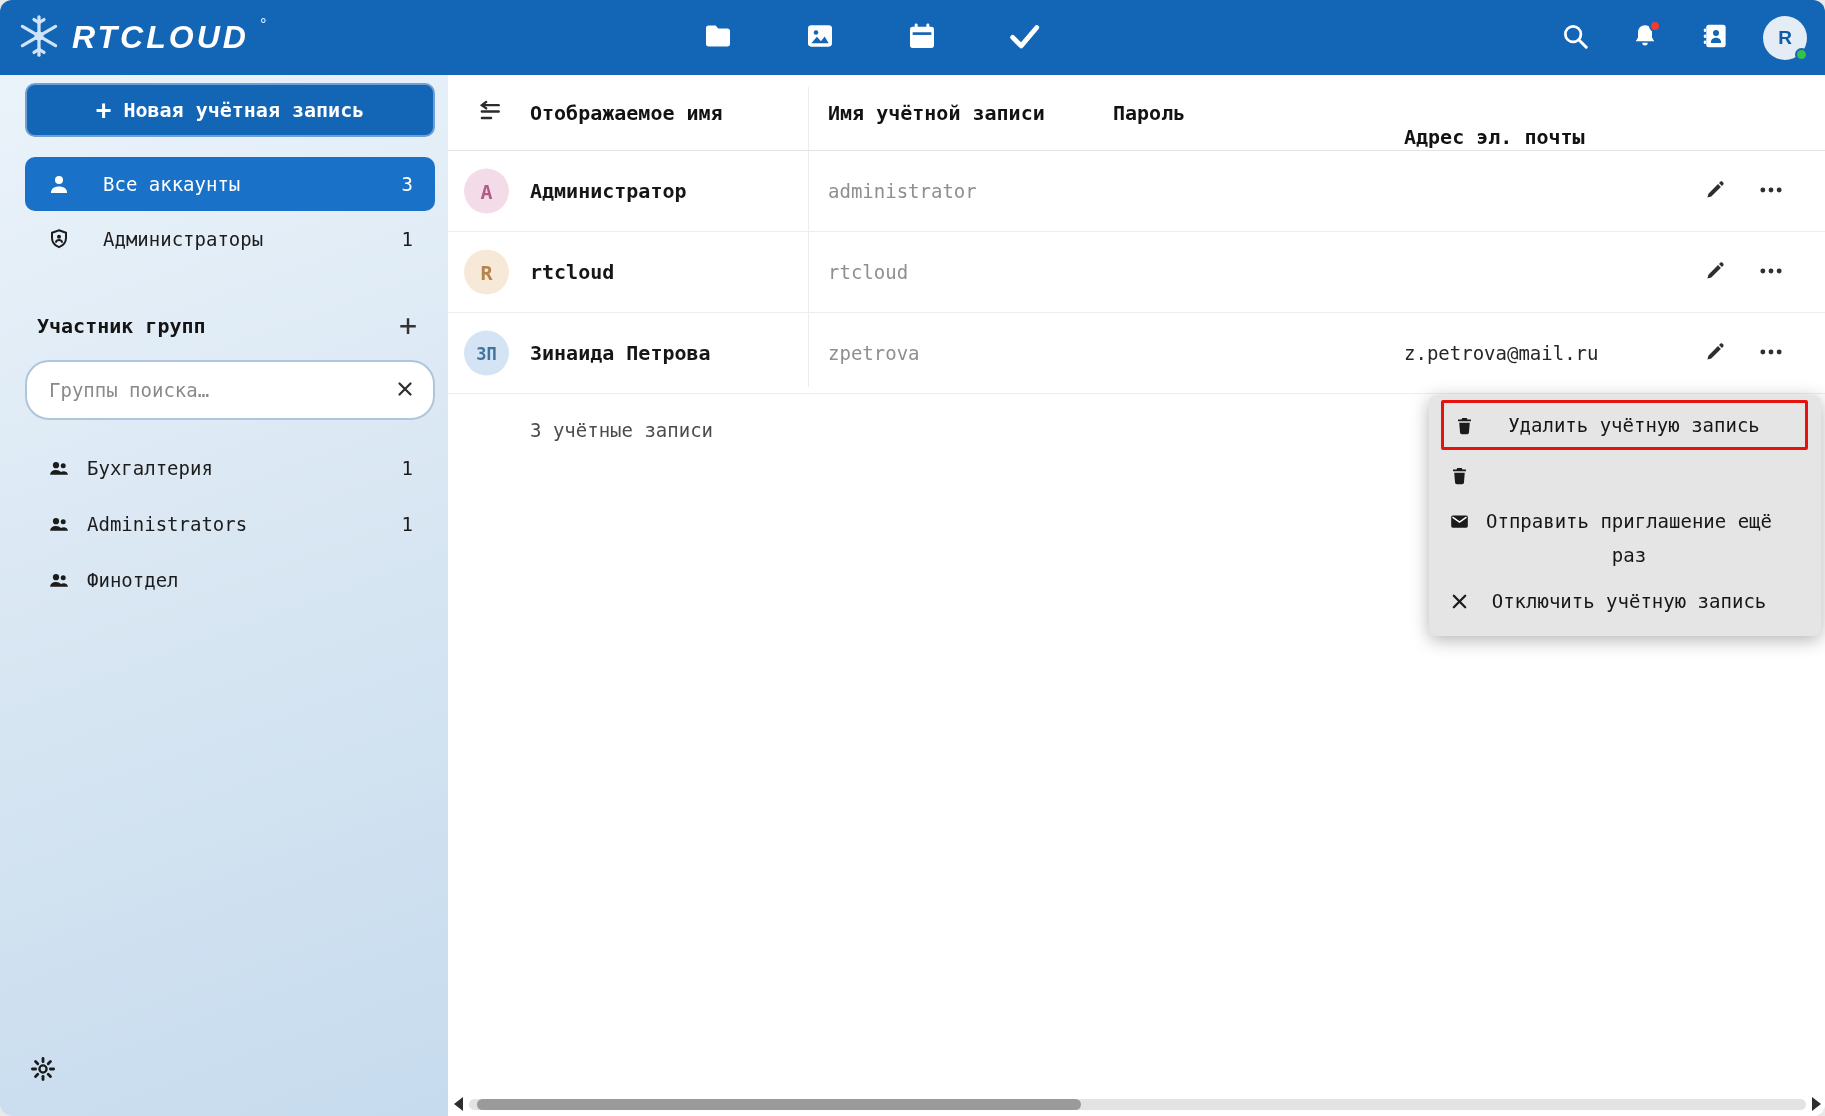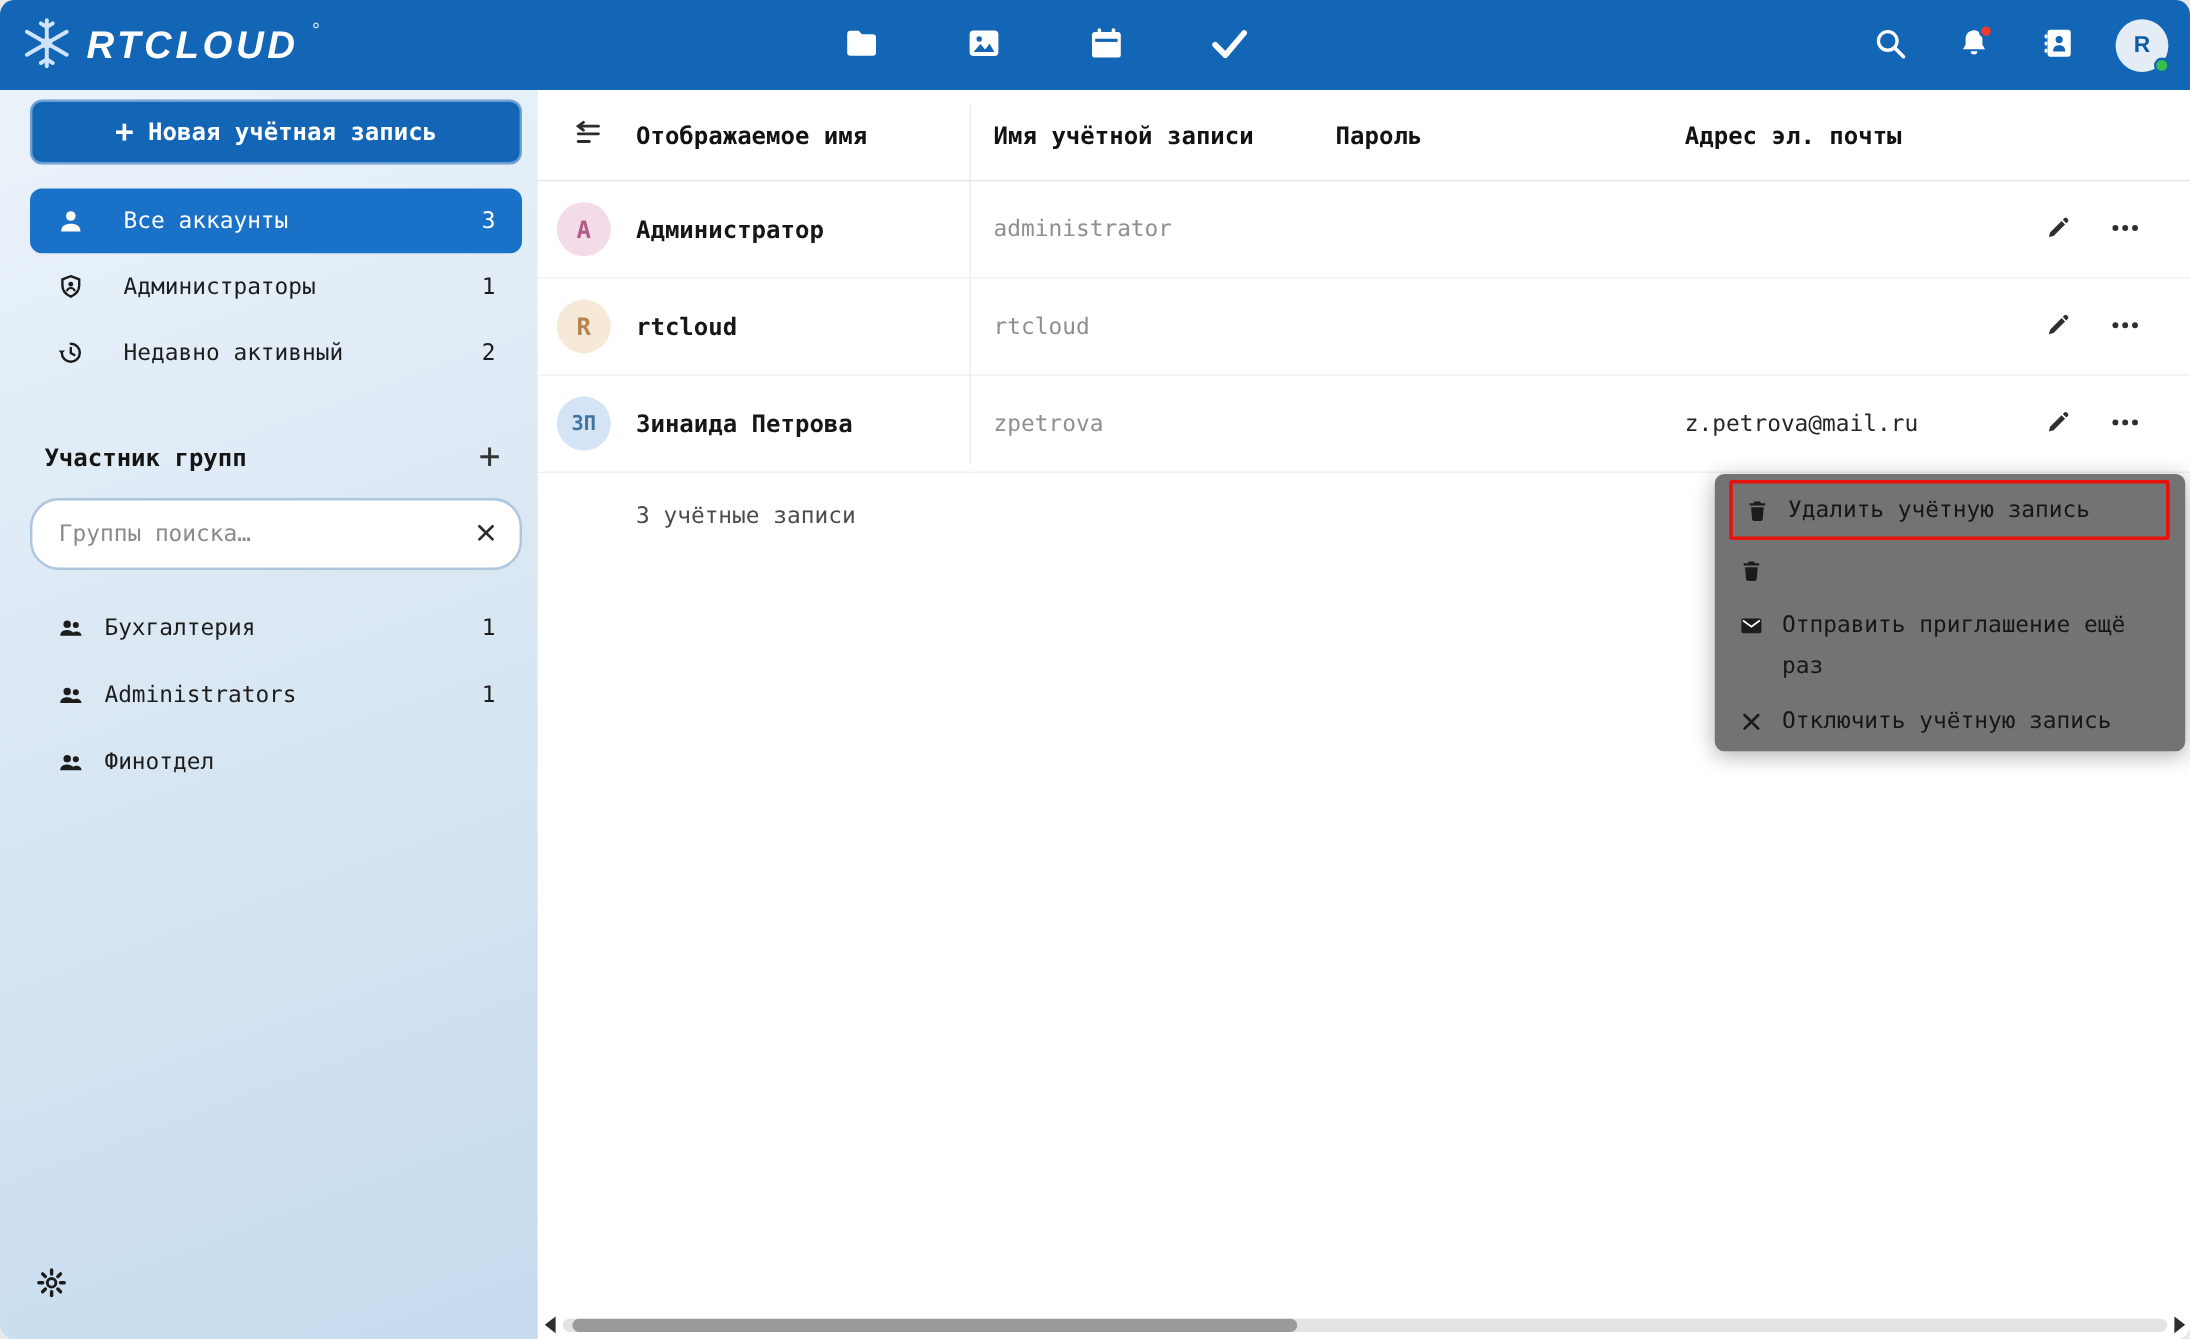--- a/index.html
+++ b/index.html
@@ -58,40 +58,40 @@
   .side-footer{position:absolute;left:30px;bottom:30px;display:flex;align-items:center;gap:13px;
                white-space:nowrap;z-index:45;cursor:pointer;}
   .side-footer .flabel{font-size:19px;font-weight:bold;color:#171717;}
 
   
   .content{position:absolute;top:75px;left:448px;right:0;bottom:0;background:#fff;}
   .thead{position:absolute;top:0;left:0;right:0;height:76px;border-bottom:1px solid #e3e3e3;}
   .hcell{position:absolute;top:50%;transform:translateY(-50%);font-size:20px;font-weight:bold;color:#121212;}
   .h-toggle{position:absolute;left:22px;top:50%;transform:translateY(-50%);width:40px;height:40px;
             border:none;background:transparent;cursor:pointer;display:flex;align-items:center;justify-content:center;}
-  .h0{left:82px;} .h1{left:380px;} .h2{left:665px;text-align:center;} .h3{left:956px;}
+  .h0{left:82px;} .h1{left:380px;} .h2{left:665px;text-align:center;} .h3{left:956px;margin-top:24px;}
   .vdiv{position:absolute;left:360px;top:12px;width:1px;height:300px;background:#ececec;}
   .trow{position:absolute;left:0;right:0;height:81px;border-bottom:1px solid #ededed;}
   .r0{top:76px;} .r1{top:157px;} .r2{top:238px;}
   .avatar{position:absolute;left:16px;top:50%;transform:translateY(-50%);width:45px;height:45px;
           border-radius:50%;display:flex;align-items:center;justify-content:center;font-weight:bold;}
   .av-a{background:#f3dce8;color:#b05c86;font-size:20px;}
   .av-r{background:#f6e9d7;color:#b5854f;font-size:20px;}
   .av-zp{background:#d5e4f4;color:#40749f;font-size:17px;}
   .c-name{position:absolute;left:82px;top:50%;transform:translateY(-50%);font-size:20px;font-weight:bold;color:#161616;}
   .c-account{position:absolute;left:380px;top:50%;transform:translateY(-50%);font-size:19px;color:#8f8f8f;}
   .c-email{position:absolute;left:956px;top:50%;transform:translateY(-50%);font-size:19px;color:#262626;}
   .rowbtn{position:absolute;top:50%;transform:translateY(-50%);width:44px;height:44px;border:none;
           background:transparent;cursor:pointer;display:flex;align-items:center;justify-content:center;padding:0;}
   .b-edit{left:1245px;} .b-more{left:1301px;}
   .summary{position:absolute;left:82px;top:344px;font-size:19px;color:#4c4c4c;}
 
   
-  .ctxmenu{position:absolute;left:981px;top:320px;width:392px;background:#737373;border-radius:8px;
-           box-shadow:0 4px 18px rgba(0,0,0,.3);padding:2px 0 2px;z-index:60;}
+  .ctxmenu{position:absolute;left:981px;top:320px;width:392px;background:#e5e5e5;border-radius:8px;
+           box-shadow:0 4px 18px rgba(0,0,0,.3);padding:2px 0 12px;z-index:60;text-align:center;}
   .mi{display:flex;align-items:flex-start;gap:14px;padding:6px 18px;font-size:19px;line-height:34px;
       color:#161616;cursor:pointer;}
   .micon{width:24px;height:34px;flex:none;display:flex;align-items:center;justify-content:center;}
   .mi-label{width:288px;}
   .danger-box{border:3px solid #e8120c;border-radius:2px;margin:3px 13px 2px 12px;padding:5px 5px 5px 8px;}
 
   
   .hscroll{position:absolute;left:6px;right:4px;bottom:5px;height:14px;display:flex;align-items:center;
            gap:6px;z-index:30;}
   .sb-arrow{width:0;height:0;cursor:pointer;}
@@ -219,31 +219,20 @@
         <span class="nicon">
           <svg width="24" height="24" viewBox="0 0 24 24">
               <path d="M12 3.2l7 2.6v5.1c0 4.4-2.8 7.4-7 9.3-4.2-1.9-7-4.9-7-9.3V5.8z" fill="none" stroke="currentColor" stroke-width="2"></path>
               <circle cx="12" cy="9.8" r="2" fill="currentColor"></circle>
               <path d="M8.6 15.6c.6-1.8 1.9-2.6 3.4-2.6s2.8.8 3.4 2.6" fill="none" stroke="currentColor" stroke-width="1.8"></path>
             </svg>
         </span>
         <span class="nlabel">Администраторы</span>
         <span class="ncount">1</span>
       </div>
-      <div class="nav-item">
-        <span class="nicon">
-          <svg width="24" height="24" viewBox="0 0 24 24">
-              <path d="M12 4.5a7.5 7.5 0 1 1-7.5 7.5" fill="none" stroke="currentColor" stroke-width="2" stroke-linecap="round"></path>
-              <path d="M1.8 10l2.7 3 2.7-3z" fill="currentColor"></path>
-              <path d="M12 8v4.2l3 1.7" fill="none" stroke="currentColor" stroke-width="2" stroke-linecap="round"></path>
-            </svg>
-        </span>
-        <span class="nlabel">Недавно активный</span>
-        <span class="ncount">2</span>
-      </div>
     </div>
 
     <div class="groups-head">
       <span class="groups-title">Участник групп</span>
       <button class="add-group"><span>+</span></button>
     </div>
 
     <div class="gsearch">
       <input type="text" placeholder="Группы поиска…" style="">
       <button class="gclear">

